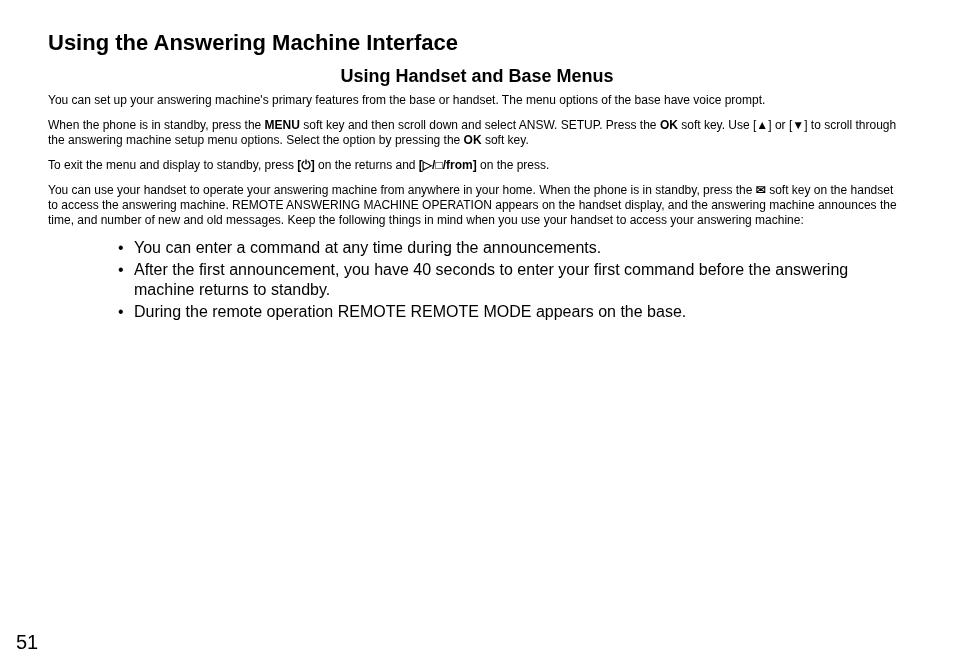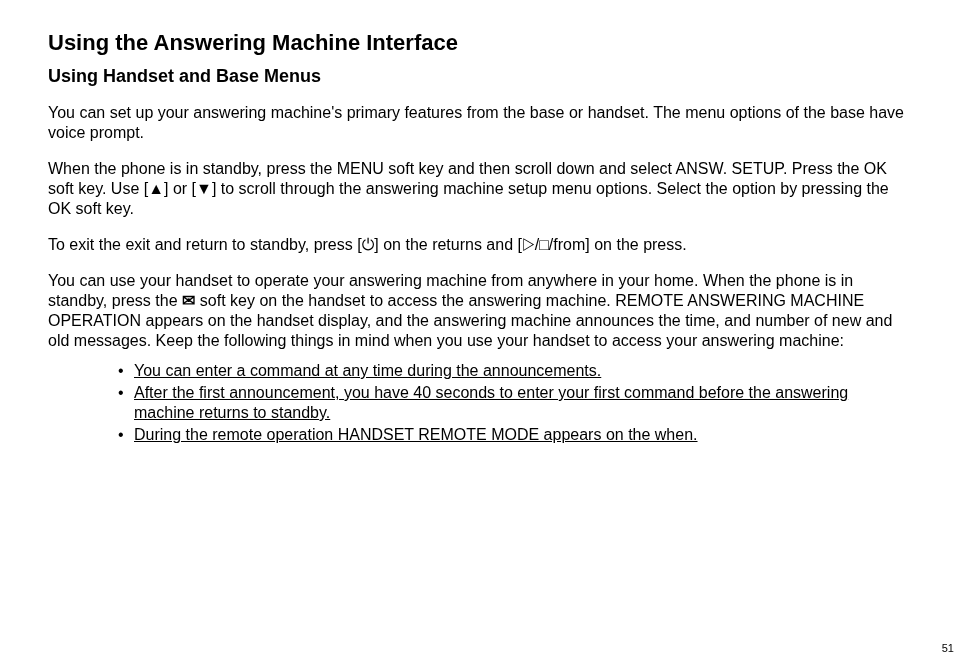--- a/index.html
+++ b/index.html
@@ -21,82 +21,82 @@
   }
   h1 {
     font-size: 22px;
     font-weight: bold;
     margin: 0 0 10px 0;
   }
   h2 {
     font-size: 18px;
     font-weight: bold;
     margin: 0 0 6px 0;
+    text-align: center;
   }
   p {
-    font-size: 16px;
+    font-size: 12px;
     line-height: 1.25;
-    margin: 16px 0 10px 0;
+    margin: 0 0 10px 0;
   }
   ul {
     margin: 0 0 10px 0;
     padding-left: 70px;
     list-style: none;
-    text-decoration: underline;
   }
   li {
     font-size: 16px;
     line-height: 1.25;
     position: relative;
     padding-left: 16px;
     margin-bottom: 2px;
   }
   li::before {
     content: "•";
     position: absolute;
     left: 0;
     top: 0;
   }
-  .bold { font-weight: normal; }
+  .bold { font-weight: bold; }
   .icon {
     font-weight: bold;
     display: inline;
   }
   .page-num {
     position: absolute;
     bottom: 16px;
-    left: 0;
+    left: 16px;
     right: 0;
-    text-align: right;
-    font-size: 11px;
+    text-align: left;
+    font-size: 20px;
   }
 </style>
 </head>
 <body>
 
 <div class="page">
   <h1>Using the Answering Machine Interface</h1>
 
   <h2>Using Handset and Base Menus</h2>
 
   <p>You can set up your answering machine's primary features from the base or handset. The menu options of the base have voice prompt.</p>
 
   <p>
     <span>When the phone is in standby, press the </span><span class="bold">MENU</span><span> soft key and then scroll down and select ANSW. SETUP. Press the </span><span class="bold">OK</span><span> soft key. Use [</span><span class="icon">▲</span><span>] or [</span><span class="icon">▼</span><span>] to scroll through the answering machine setup menu options. Select the option by pressing the </span><span class="bold">OK</span><span> soft key.</span>
   </p>
 
   <p>
-    <span>To exit the exit and return to standby, press </span><span class="bold">[⏻]</span><span> on the returns and </span><span class="bold">[▷/□/from]</span><span> on the press.</span>
+    <span>To exit the menu and display to standby, press </span><span class="bold">[⏻]</span><span> on the returns and </span><span class="bold">[▷/□/from]</span><span> on the press.</span>
   </p>
 
 
   <p>
     <span>You can use your handset to operate your answering machine from anywhere in your home. When the phone is in standby, press the </span><span class="icon">✉</span><span> soft key on the handset to access the answering machine. REMOTE ANSWERING MACHINE OPERATION appears on the handset display, and the answering machine announces the time, and number of new and old messages. Keep the following things in mind when you use your handset to access your answering machine:</span>
   </p>
 
   <ul>
     <li>You can enter a command at any time during the announcements.</li>
     <li>After the first announcement, you have 40 seconds to enter your first command before the answering machine returns to standby.</li>
-    <li>During the remote operation HANDSET REMOTE MODE appears on the when.</li>
+    <li>During the remote operation REMOTE REMOTE MODE appears on the base.</li>
   </ul>
 
   <div class="page-num">51</div>
 </div>
 
 </body></html>

